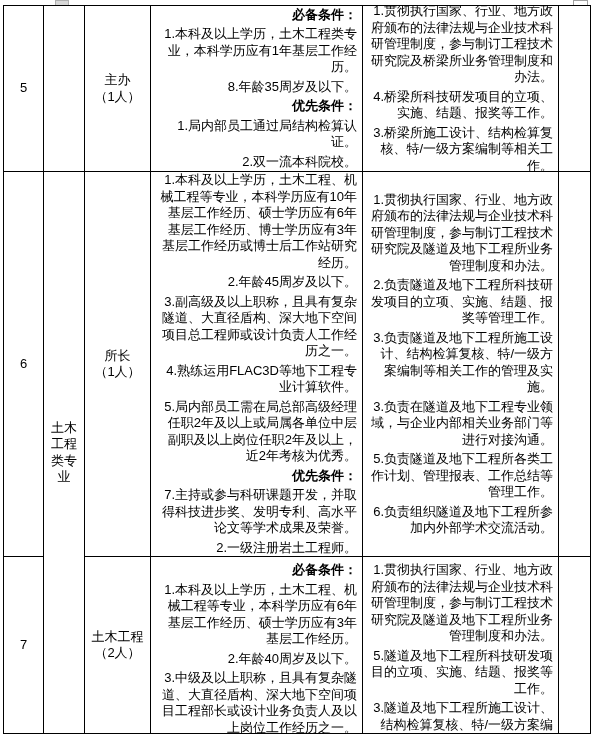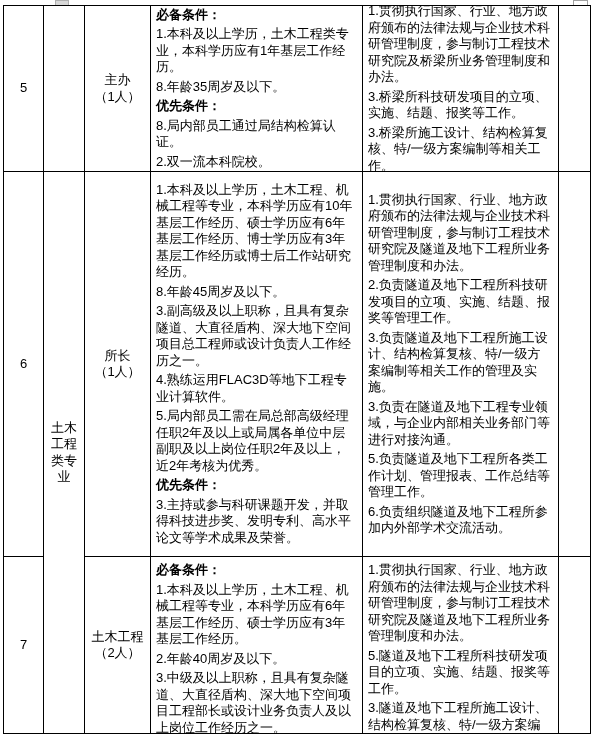--- a/index.html
+++ b/index.html
@@ -20,20 +20,21 @@
     background:#fff;
   }
   .cell{
     border-right:1px solid #000;border-bottom:1px solid #000;
     overflow:hidden;
     display:flex;flex-direction:column;justify-content:center;
     font-size:13px;line-height:16.5px;
     word-break:break-all;
     padding:2px 5px;
     box-sizing:border-box;
+    text-align:right;
   }
   .vt{justify-content:flex-start;padding-top:5px;}
   .ctr{align-items:center;text-align:center;padding:2px 1px;white-space:pre-line;}
   .c1{grid-column:1}.c2{grid-column:2}.c3{grid-column:3}
   .c4{grid-column:4}.c5{grid-column:5}.c6{grid-column:6}
   .r1{grid-row:1}.r2{grid-row:2}.r3{grid-row:3}
   .dept-span{grid-row:2 / span 2}
   .cell p{margin:0 0 3px 0;}
   .cell p:last-child{margin-bottom:0;}
   .cell p.b{font-weight:700;}
@@ -48,42 +49,43 @@
 
   <div class="cell ctr c1 r1">5</div>
   <div class="cell ctr c2 r1"></div>
   <div class="cell ctr c3 r1">主办
 （1人）</div>
   <div class="cell c4 r1">
       <p class="b">必备条件：</p>
       <p>1.本科及以上学历，土木工程类专业，本科学历应有1年基层工作经历。</p>
       <p>8.年龄35周岁及以下。</p>
       <p class="b">优先条件：</p>
-      <p>8.局内部员工通过局结构检算认证。</p>
+      <p>1.局内部员工通过局结构检算认证。</p>
       <p>2.双一流本科院校。</p>
     </div>
   <div class="cell c5 r1">
       <p>1.贯彻执行国家、行业、地方政府颁布的法律法规与企业技术科研管理制度，参与制订工程技术研究院及桥梁所业务管理制度和办法。</p>
-      <p>3.桥梁所科技研发项目的立项、实施、结题、报奖等工作。</p>
+      <p>4.桥梁所科技研发项目的立项、实施、结题、报奖等工作。</p>
       <p>3.桥梁所施工设计、结构检算复核、特/一级方案编制等相关工作。</p>
     </div>
   <div class="cell ctr c6 r1"></div>
 
   <div class="cell ctr c1 r2">6</div>
   <div class="cell ctr c2 dept-span">土木工程类专业</div>
   <div class="cell ctr c3 r2">所长
 （1人）</div>
   <div class="cell c4 r2">
       <p>1.本科及以上学历，土木工程、机械工程等专业，本科学历应有10年基层工作经历、硕士学历应有6年基层工作经历、博士学历应有3年基层工作经历或博士后工作站研究经历。</p>
-      <p>8.年龄45周岁及以下。</p>
+      <p>2.年龄45周岁及以下。</p>
       <p>3.副高级及以上职称，且具有复杂隧道、大直径盾构、深大地下空间项目总工程师或设计负责人工作经历之一。</p>
       <p>4.熟练运用FLAC3D等地下工程专业计算软件。</p>
       <p>5.局内部员工需在局总部高级经理任职2年及以上或局属各单位中层副职及以上岗位任职2年及以上，近2年考核为优秀。</p>
       <p class="b">优先条件：</p>
-      <p>3.主持或参与科研课题开发，并取得科技进步奖、发明专利、高水平论文等学术成果及荣誉。</p>
+      <p>7.主持或参与科研课题开发，并取得科技进步奖、发明专利、高水平论文等学术成果及荣誉。</p>
+      <p>2.一级注册岩土工程师。</p>
     </div>
   <div class="cell c5 r2">
       <p>1.贯彻执行国家、行业、地方政府颁布的法律法规与企业技术科研管理制度，参与制订工程技术研究院及隧道及地下工程所业务管理制度和办法。</p>
       <p>2.负责隧道及地下工程所科技研发项目的立项、实施、结题、报奖等管理工作。</p>
       <p>3.负责隧道及地下工程所施工设计、结构检算复核、特/一级方案编制等相关工作的管理及实施。</p>
       <p>3.负责在隧道及地下工程专业领域，与企业内部相关业务部门等进行对接沟通。</p>
       <p>5.负责隧道及地下工程所各类工作计划、管理报表、工作总结等管理工作。</p>
       <p>6.负责组织隧道及地下工程所参加内外部学术交流活动。</p>
     </div>
   <div class="cell ctr c6 r2"></div>

